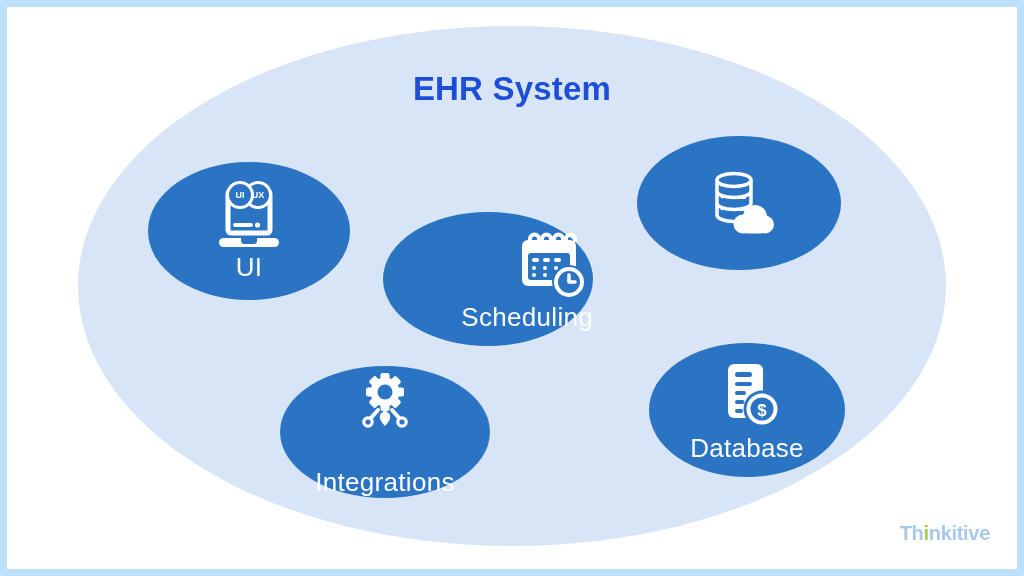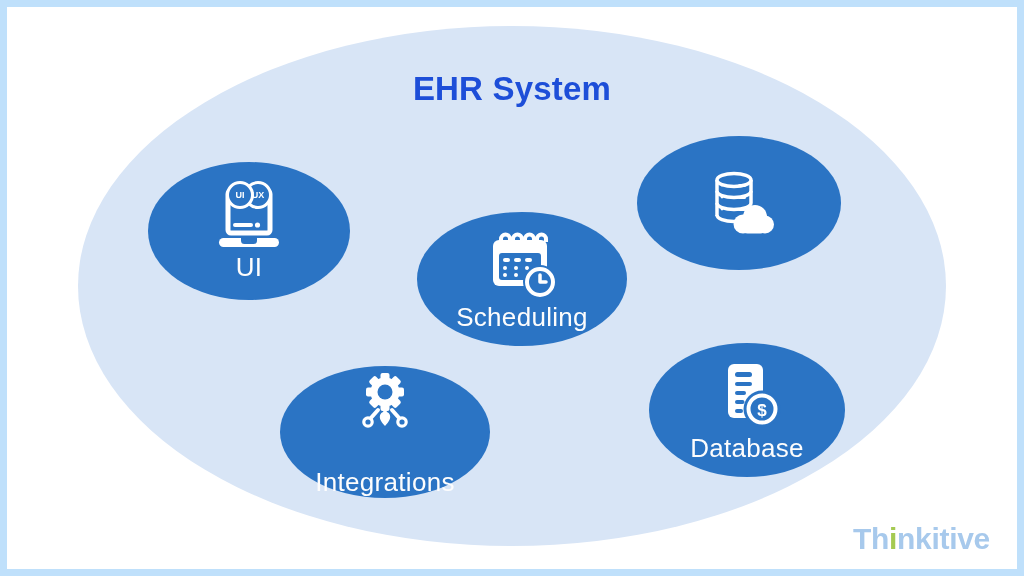--- a/index.html
+++ b/index.html
@@ -16,32 +16,32 @@
   }
   .diagram-title{
     position:absolute;left:0;top:70px;width:100%;text-align:center;
     font-size:33px;font-weight:700;color:#1d4ed8;letter-spacing:0.2px;
   }
   .node{
     position:absolute;border-radius:50%;background:#2b74c4;
     display:flex;flex-direction:column;align-items:center;justify-content:center;
   }
   .node-ui{left:148px;top:162px;width:202px;height:138px;}
-  .node-scheduling{left:417px;top:212px;width:210px;height:134px;}
+  .node-scheduling{left:383px;top:212px;width:210px;height:134px;align-items:flex-end;}
   .node-database{left:637px;top:136px;width:204px;height:134px;}
   .node-integrations{left:280px;top:366px;width:210px;height:132px;gap:28px;}
   .node-billing{left:649px;top:343px;width:196px;height:134px;}
   .node-label{
     color:#fdfdfd;font-size:26px;font-weight:400;line-height:1.1;margin-top:2px;
     letter-spacing:0.3px;
   }
   .node svg{display:block;}
   svg text{font-family:"Liberation Sans",sans-serif;font-weight:bold;fill:#ffffff;}
   .logo{
-    position:absolute;right:34px;top:522px;font-size:30px;font-weight:700;
+    position:absolute;right:34px;top:522px;font-size:20px;font-weight:700;
     letter-spacing:-0.3px;color:#a7c9ec;
   }
   .logo .green{color:#a5ca52;}
 </style>
 </head>
 <body>
 
 <div class="frame">
   <div class="big-ellipse"></div>
 

